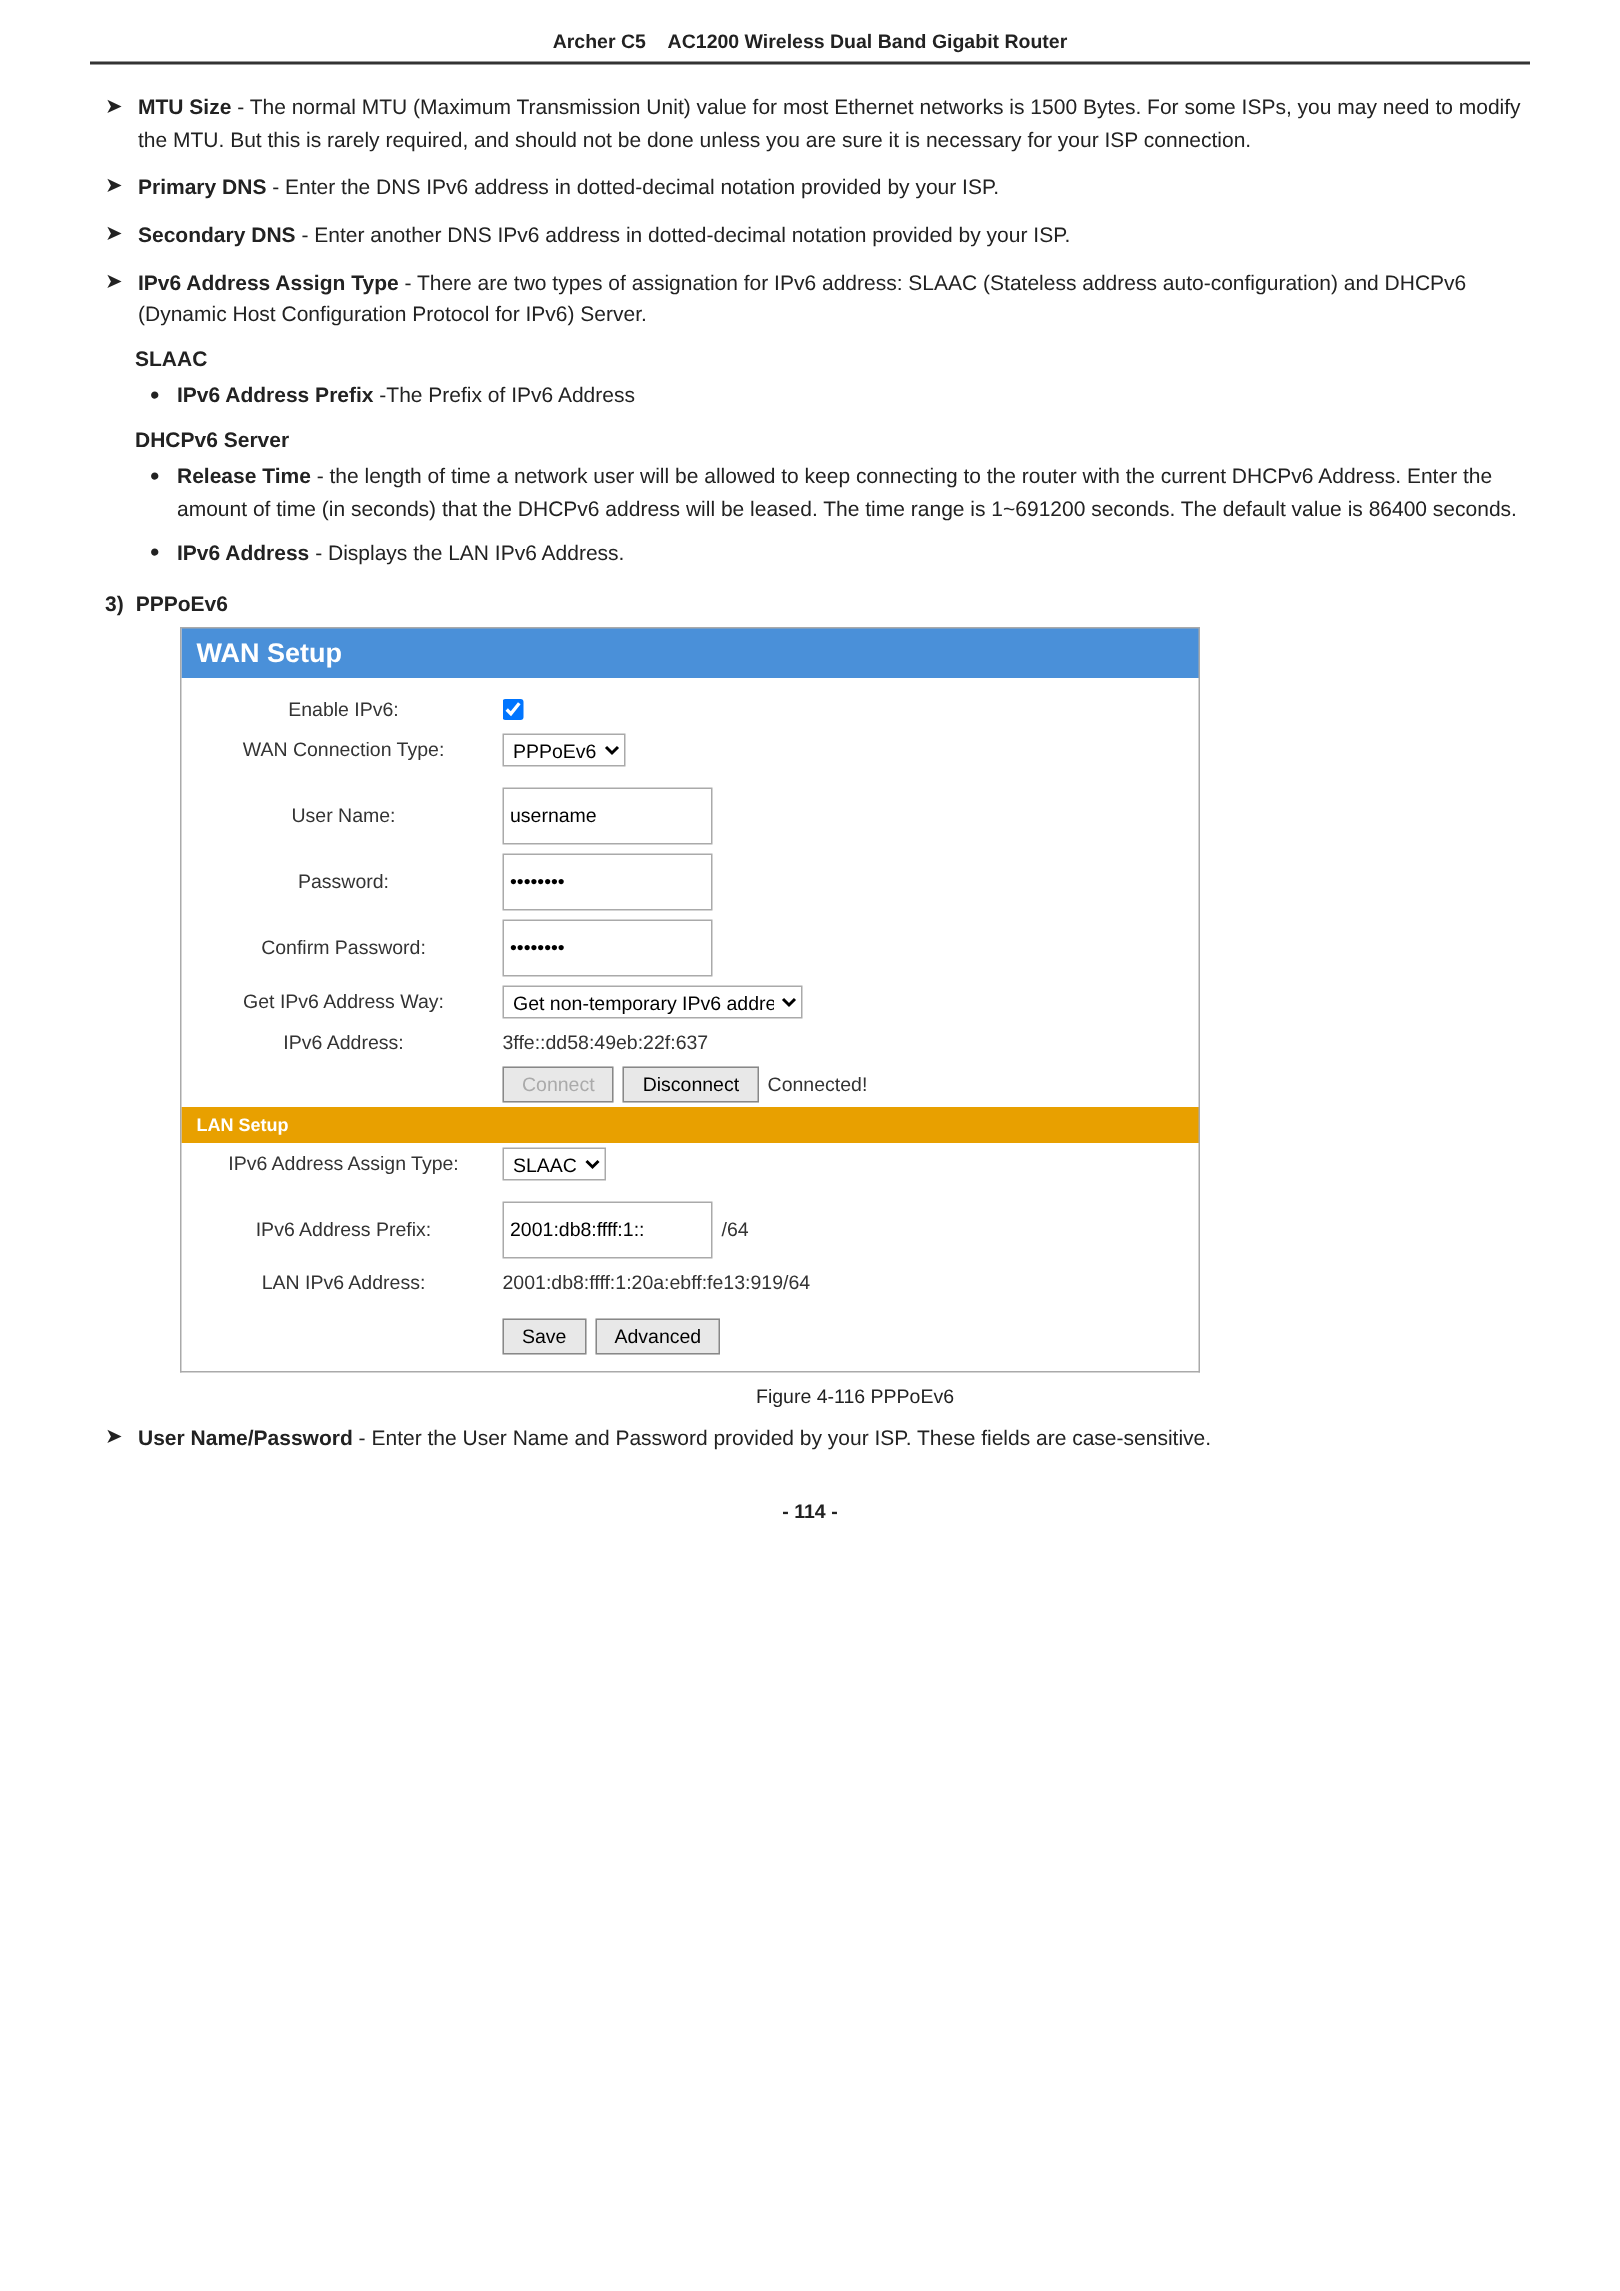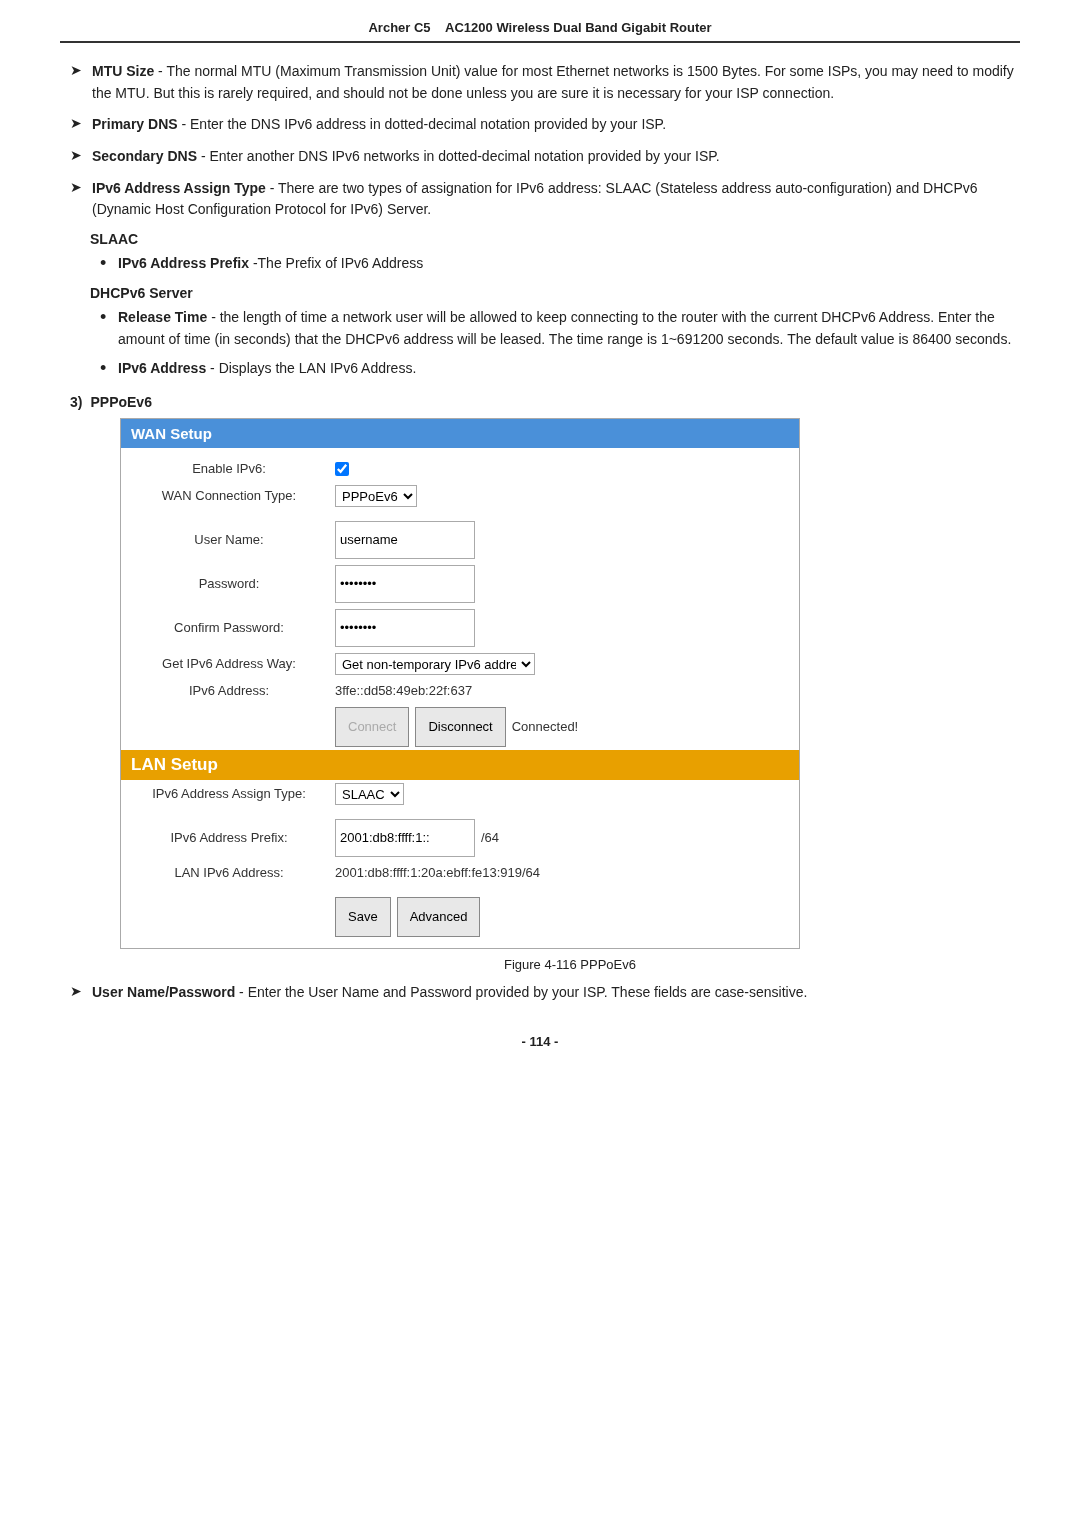--- a/index.html
+++ b/index.html
@@ -70,21 +70,21 @@
       border: 1px solid #aaa;
       width: 680px;
       margin-left: 30px;
       margin-bottom: 8px;
       border-collapse: collapse;
     }
     .setup-table-header {
       background: #4a90d9;
       color: #fff;
       font-weight: bold;
-      font-size: 15px;
+      font-size: 18px;
       padding: 6px 10px;
     }
     .form-row {
       display: flex;
       align-items: center;
       padding: 3px 14px;
       min-height: 26px;
     }
     .form-label {
       width: 200px;
@@ -124,31 +124,31 @@
     }
     .section-divider {
       height: 8px;
     }
     .btn {
       border: 1px solid #888;
       background: #e8e8e8;
       padding: 2px 12px;
       font-size: 13px;
       cursor: pointer;
-      height: 40px;
+      height: 24px;
     }
     .btn-disabled {
       color: #aaa;
       cursor: default;
     }
     .lan-header {
       background: #e8a000;
       color: #fff;
       font-weight: bold;
-      font-size: 17px;
+      font-size: 12px;
       padding: 5px 10px;
     }
     .static-text {
       font-size: 13px;
       color: #333;
     }
     .figure-caption {
       text-align: center;
       font-size: 13px;
       margin: 6px 0 10px 30px;
@@ -181,21 +181,21 @@
   <div class="bullet-item">
     <span class="bullet-arrow">➤</span>
     <span class="bullet-text">
       <b>Primary DNS</b><span> - Enter the DNS IPv6 address in dotted-decimal notation provided by your ISP.</span>
     </span>
   </div>
 
   <div class="bullet-item">
     <span class="bullet-arrow">➤</span>
     <span class="bullet-text">
-      <b>Secondary DNS</b><span> - Enter another DNS IPv6 networks in dotted-decimal notation provided by your ISP.</span>
+      <b>Secondary DNS</b><span> - Enter another DNS IPv6 address in dotted-decimal notation provided by your ISP.</span>
     </span>
   </div>
 
   <div class="bullet-item">
     <span class="bullet-arrow">➤</span>
     <span class="bullet-text">
       <b>IPv6 Address Assign Type</b><span> - There are two types of assignation for IPv6 address: SLAAC (Stateless address auto-configuration) and DHCPv6 (Dynamic Host Configuration Protocol for IPv6) Server.</span>
     </span>
   </div>
 

